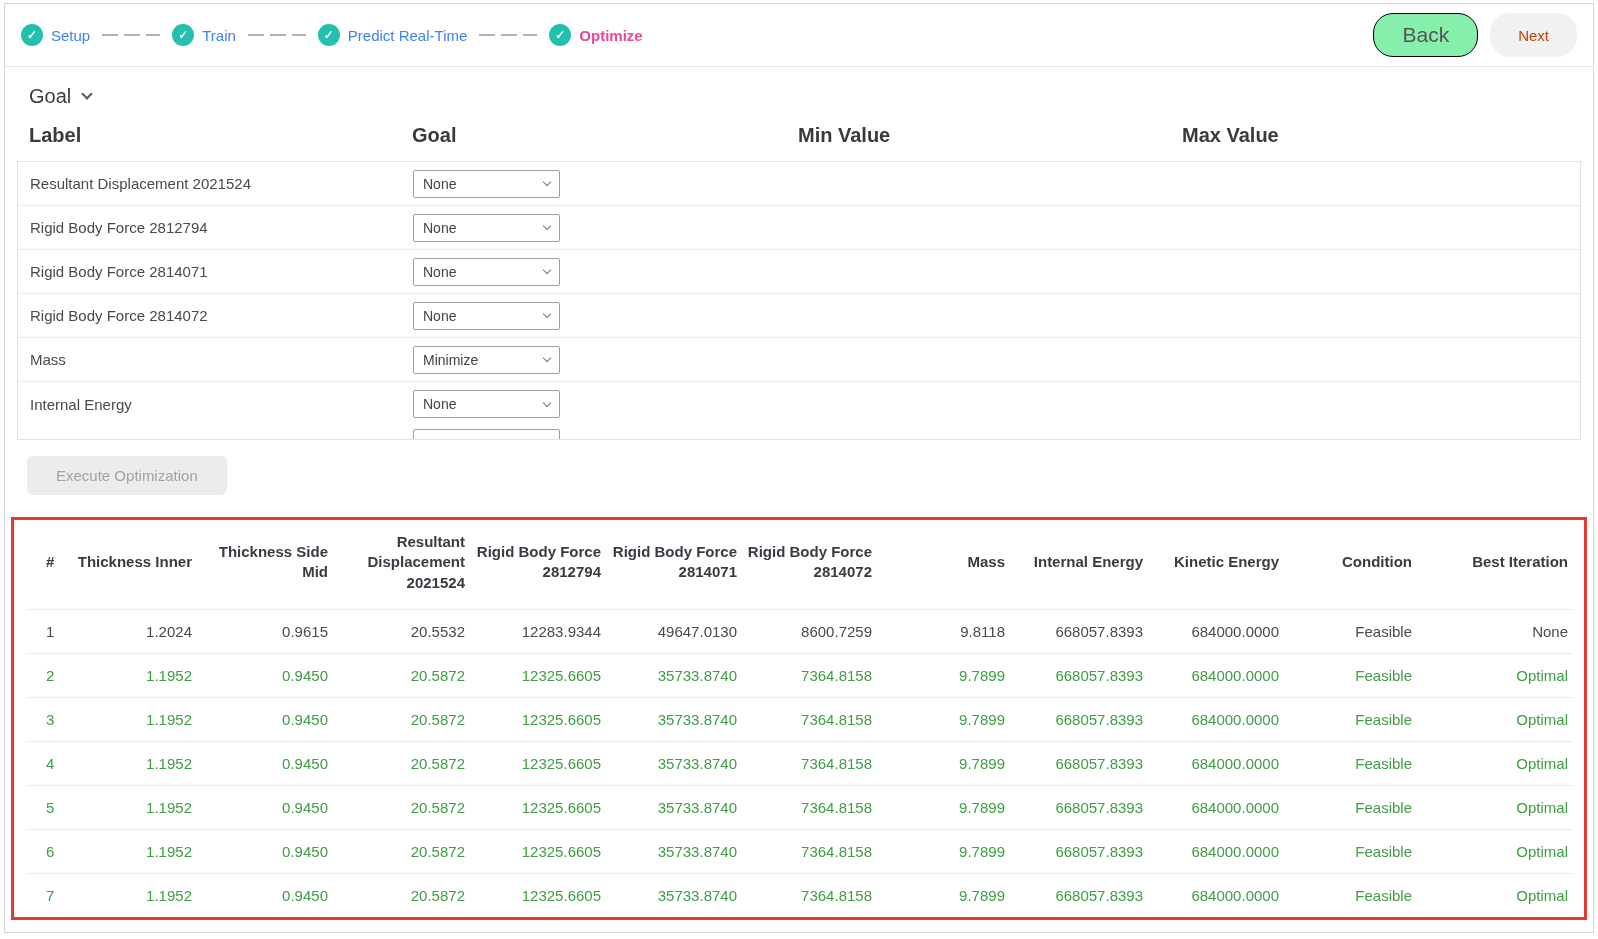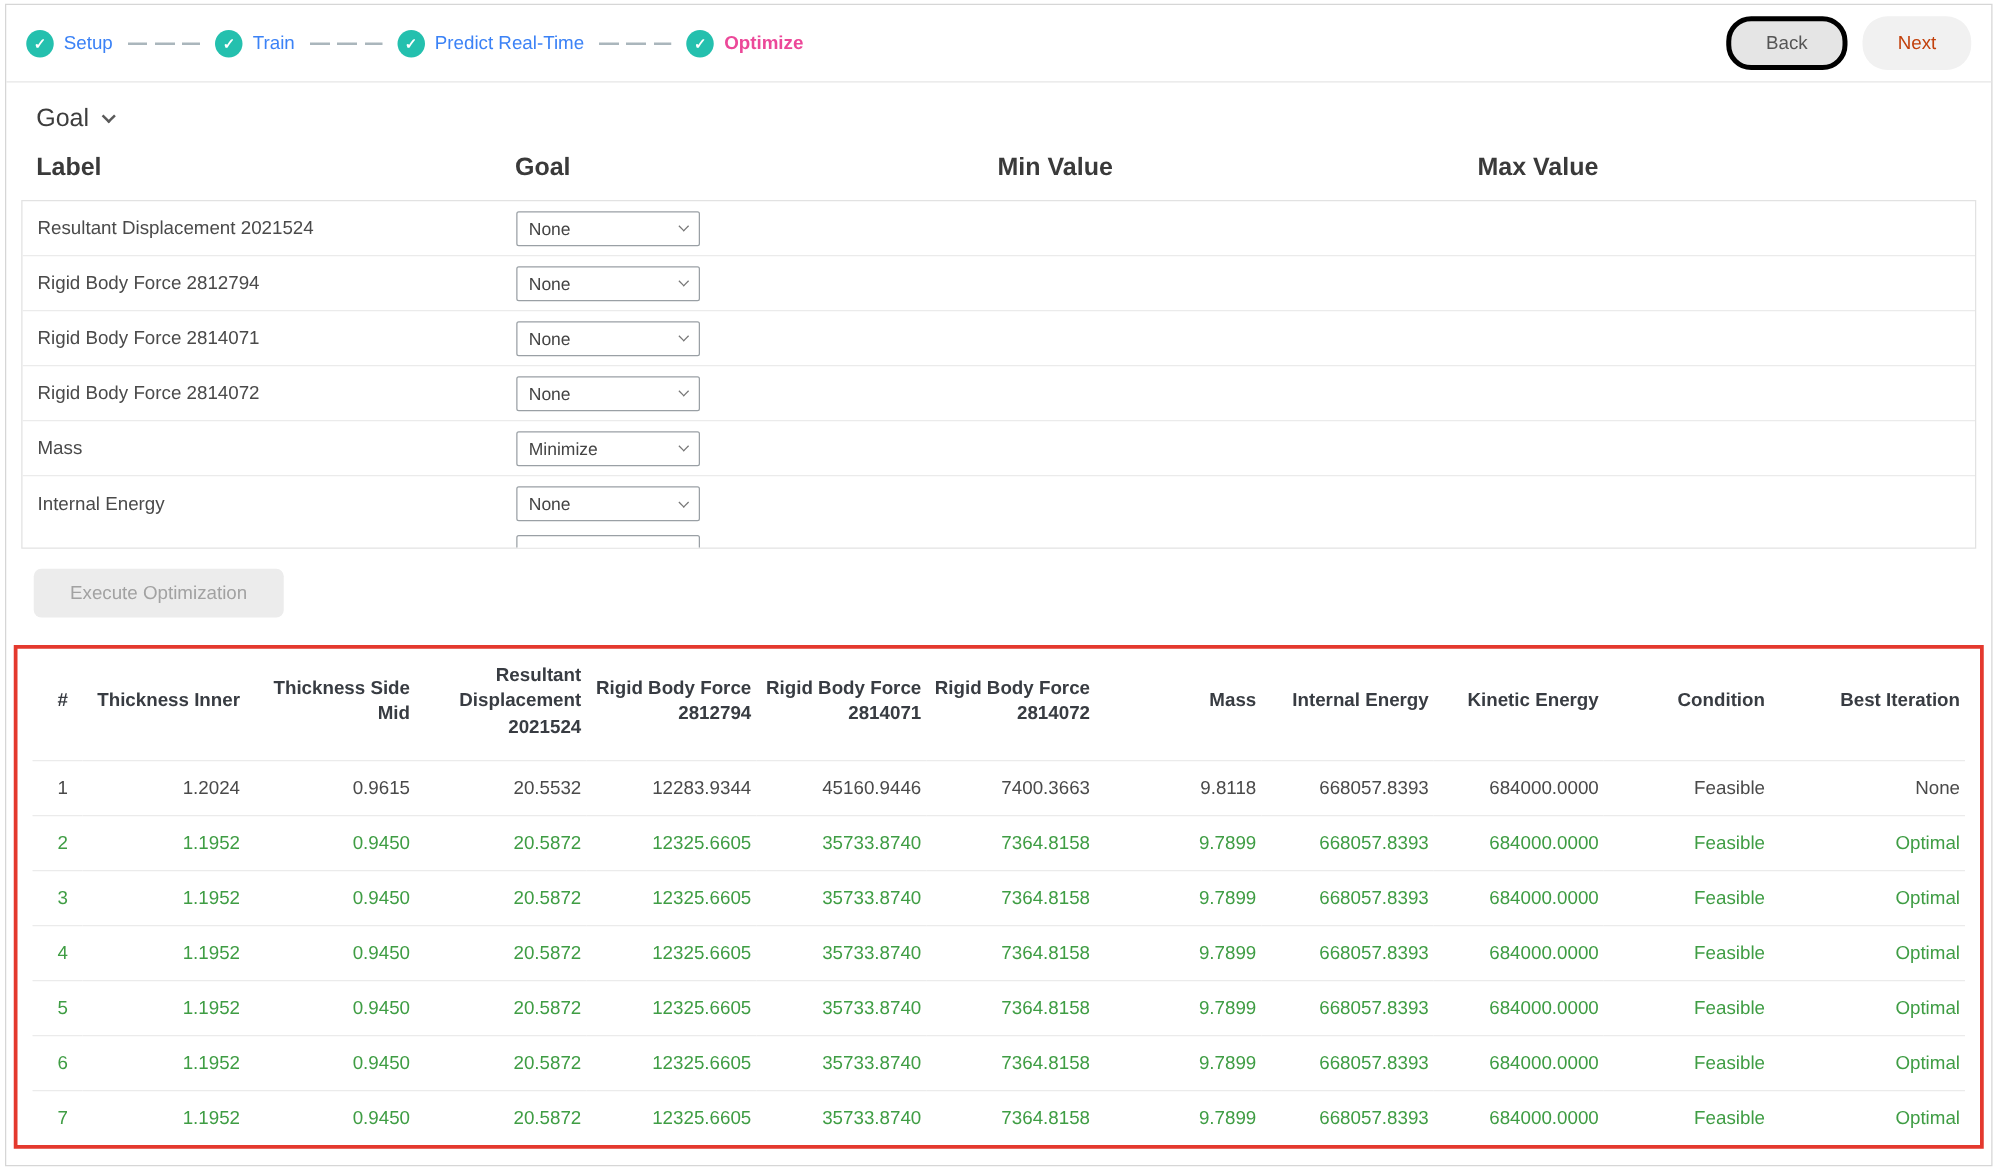--- a/index.html
+++ b/index.html
@@ -12,22 +12,22 @@
                  padding:9px 16px; border-bottom:1px solid #e6e6e6; }
   .stepper { display:flex; align-items:center; }
   .step { display:flex; align-items:center; cursor:pointer; }
   .step-check { width:22px; height:22px; border-radius:50%; background:#24c0ae; color:#fff;
                 font-size:12px; font-weight:bold; display:flex; align-items:center; justify-content:center; }
   .step-label { margin-left:8px; font-size:15px; color:#3b82f6; }
   .step.active .step-label { font-weight:bold; color:#ec4899; }
   .step-connector { width:58px; height:2px; margin:0 12px;
                     background:repeating-linear-gradient(90deg,#aab6bc 0 16px,transparent 16px 22px); }
   .nav-buttons { display:flex; gap:12px; }
-  .btn-back { padding:9px 28px; border-radius:20px; border:4px solid #000000; background:#e5e5e5;
-              color:#555; font-size:15px; font-family:inherit; cursor:pointer; }
+  .btn-back { padding:9px 28px; border-radius:20px; border:1px solid #000000; background:#86efac;
+              color:#555; font-size:21px; font-family:inherit; cursor:pointer; }
   .btn-next { padding:9px 28px; border-radius:20px; border:none; background:#f1f1f1;
               color:#c2410c; font-size:15px; font-family:inherit; }
 
   
   .goal-section { padding:10px 12px 0; }
   .section-title-row { display:flex; align-items:center; gap:12px; padding:8px 12px 12px; }
   .section-title { font-size:20px; color:#3d3d3d; }
   .chev { display:inline-block; width:8px; height:8px; border-right:2px solid #5a5a5a;
           border-bottom:2px solid #5a5a5a; transform:rotate(45deg); margin-top:-5px; cursor:pointer; }
   .goal-header { display:grid; grid-template-columns:383px 386px 384px 1fr;
@@ -220,22 +220,22 @@
             <th>Best Iteration</th>
           </tr>
       </thead>
       <tbody>
           <tr>
             <td>1</td>
             <td>1.2024</td>
             <td>0.9615</td>
             <td>20.5532</td>
             <td>12283.9344</td>
-            <td>45160.9446</td>
-            <td>7400.3663</td>
+            <td>49647.0130</td>
+            <td>8600.7259</td>
             <td>9.8118</td>
             <td>668057.8393</td>
             <td>684000.0000</td>
             <td>Feasible</td>
             <td>None</td>
           </tr>
           <tr class="optimal">
             <td>2</td>
             <td>1.1952</td>
             <td>0.9450</td>

